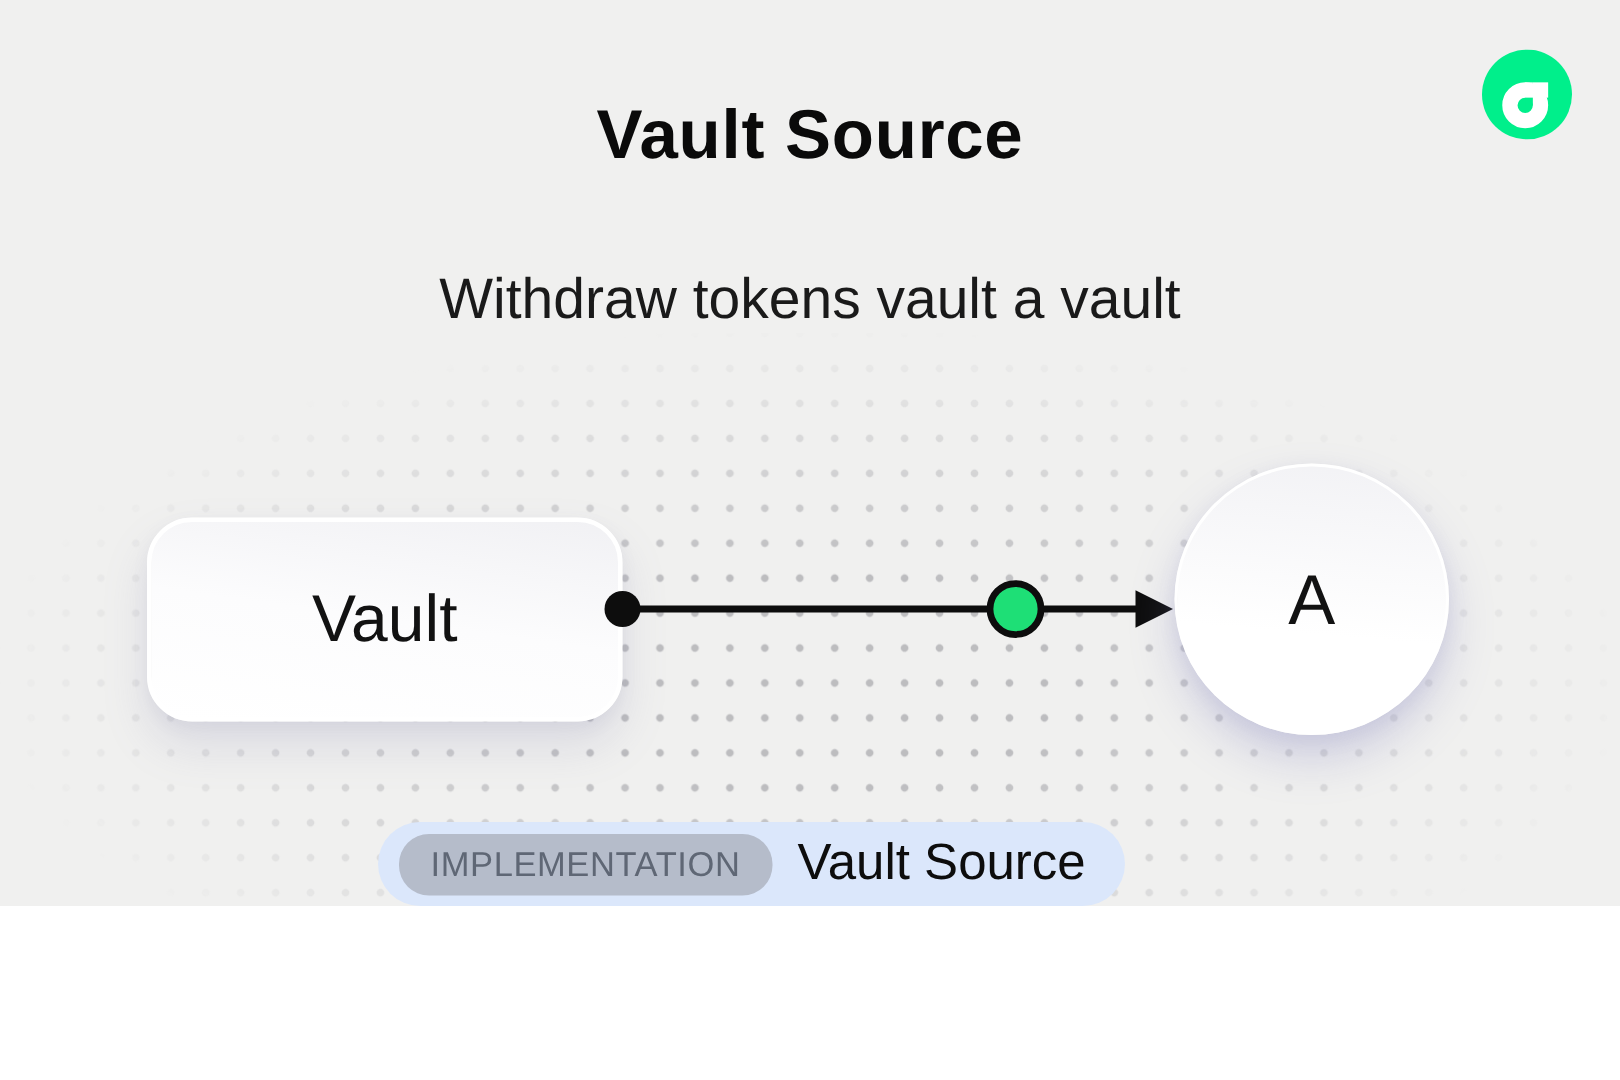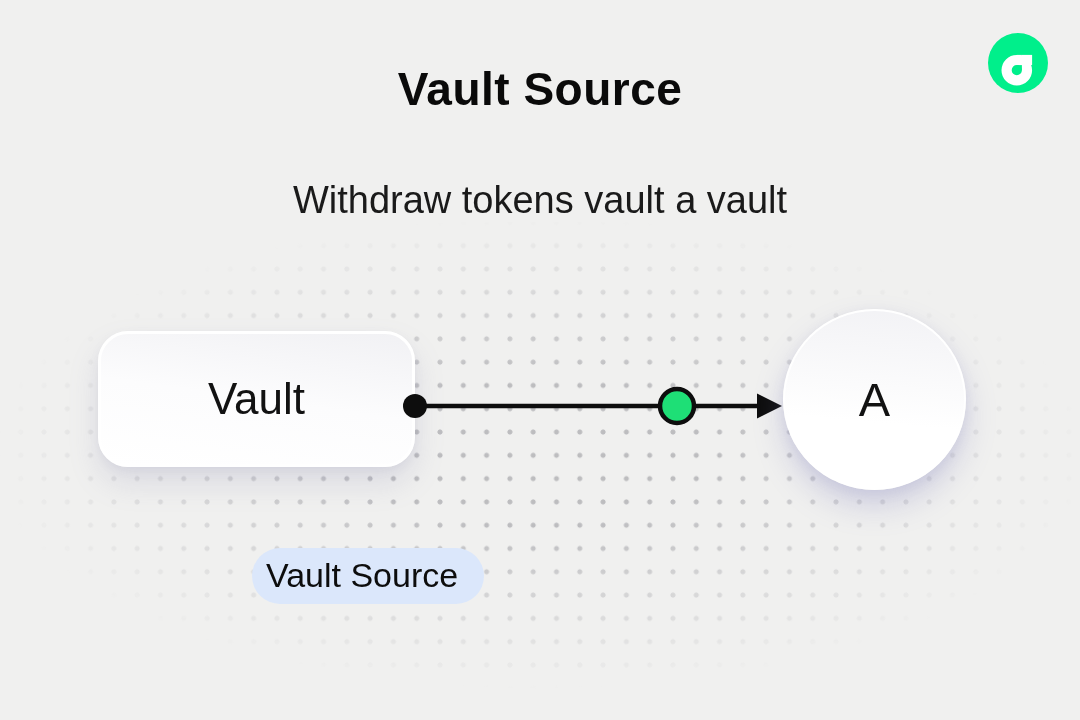--- a/index.html
+++ b/index.html
@@ -1,20 +1,20 @@
 <!DOCTYPE html>
 <html><head>
 <meta charset="utf-8">
 <style>
   html, body { margin: 0; padding: 0; }
   body { width: 1080px; height: 720px; }
   .stage {
     position: relative;
     width: 1080px;
-    height: 720px;
+    height: 604px;
     background: #f0f0ef;
     overflow: hidden;
     font-family: "Liberation Sans", sans-serif;
     color: #0d0d0d;
   }
 
   
   .dot-grid {
     position: absolute;
     left: 0; right: 0;
@@ -46,21 +46,21 @@
   }
 
   .flow-logo {
     position: absolute;
     left: 988px; top: 33px;
     width: 60px; height: 60px;
   }
 
   .vault-node {
     position: absolute;
-    left: 98px; top: 331px;
+    left: 98px; top: 345px;
     width: 317px; height: 136px;
     box-sizing: border-box;
     border-radius: 30px;
     border: 3px solid #ffffff;
     background: linear-gradient(188deg, #f1f1f4 0%, #fcfcfd 50%, #ffffff 100%);
     box-shadow: 0 16px 30px rgba(122,122,165,0.18), 0 4px 10px rgba(122,122,165,0.08);
     display: flex;
     align-items: center;
     justify-content: center;
     font-size: 44px;
@@ -154,16 +154,17 @@
     <polygon points="362,15.5 362,40.5 387,28" fill="#0d0d0d"></polygon>
     <circle cx="20" cy="28" r="12" fill="#0d0d0d"></circle>
     <circle cx="282" cy="28" r="17" stroke="#0d0d0d" stroke-width="4.5" fill="#1EDF76"></circle>
   </svg>
 
   <div class="account-node">
     <span>A</span>
   </div>
 
   <div class="impl-badge">
+    <span class="impl-tag">IMPLEMENTATION</span>
     <span class="impl-label">Vault Source</span>
   </div>
 
 </div>
 
 </body></html>

